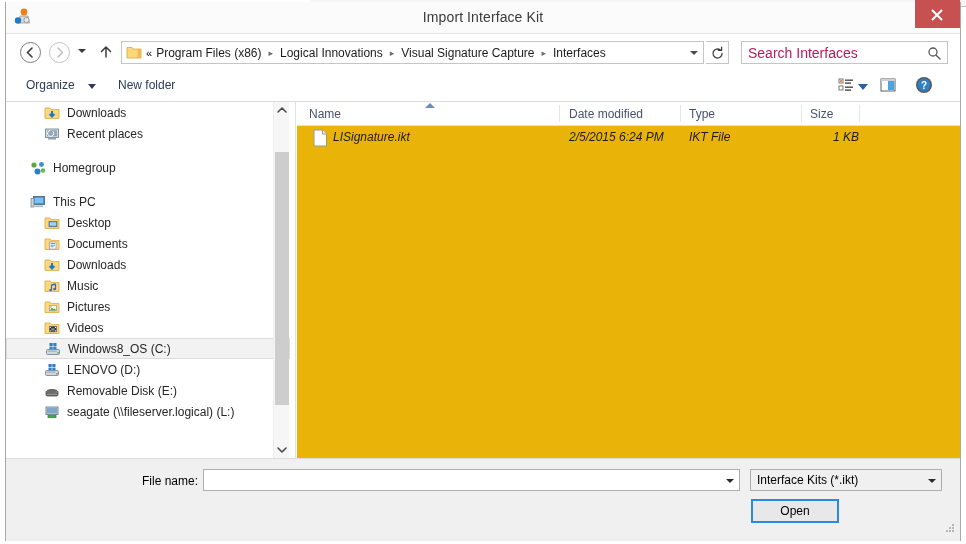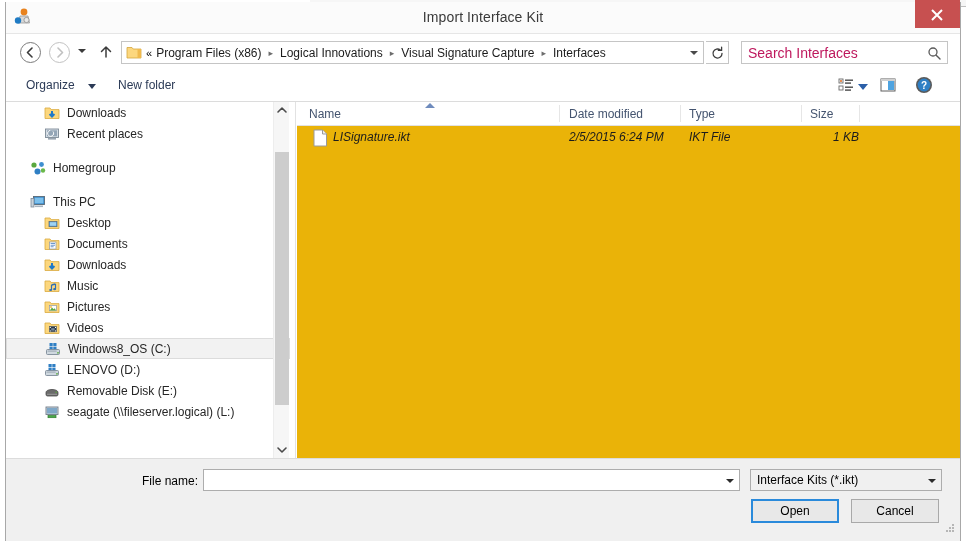--- a/index.html
+++ b/index.html
@@ -728,21 +728,20 @@
       <span class="fname-value"></span>
       <span class="combo-caret"></span>
     </div>
 
     <div class="filter-combo">
       <span class="filter-value">Interface Kits (*.ikt)</span>
       <span class="combo-caret"></span>
     </div>
 
     <div class="dlg-btn btn-open">Open</div>
-    <div class="dlg-btn btn-cancel">Cancel</div>
 
     <span class="grip">
       <svg width="12" height="12" viewBox="0 0 12 12">
         <g fill="#b6b6b6">
           <rect x="8" y="2" width="2" height="2"></rect>
           <rect x="5" y="5" width="2" height="2"></rect>
             <rect x="8" y="5" width="2" height="2"></rect>
           <rect x="2" y="8" width="2" height="2"></rect>
             <rect x="5" y="8" width="2" height="2"></rect>
             <rect x="8" y="8" width="2" height="2"></rect>

